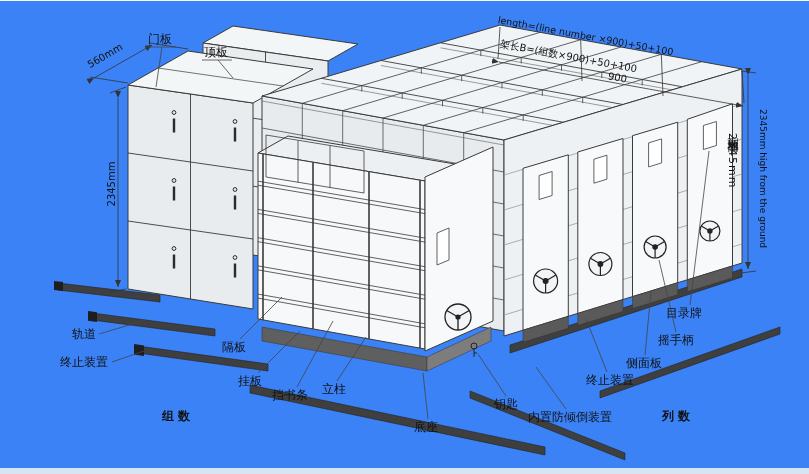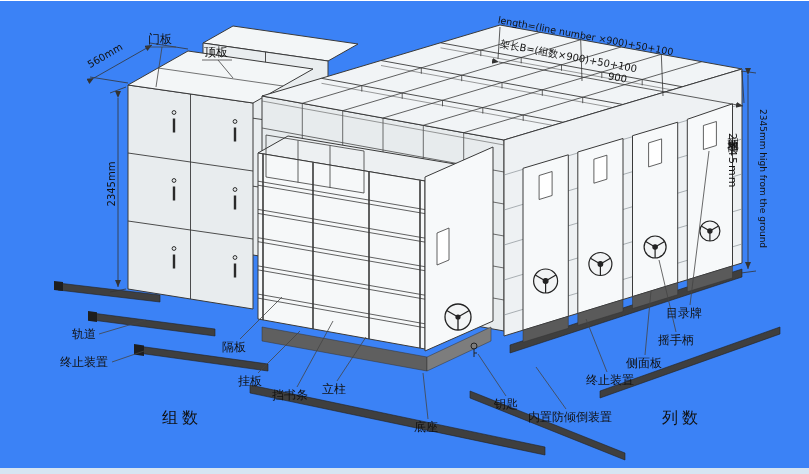--- a/index.html
+++ b/index.html
@@ -1,21 +1,21 @@
 <!DOCTYPE html>
 <html><head>
 <meta charset="utf-8">
 <style>
   *{margin:0;padding:0;box-sizing:border-box}
   html,body{width:809px;height:474px;background:#fff;overflow:hidden;
     font-family:"DejaVu Sans","Liberation Sans",sans-serif;color:#111}
   .stage{position:absolute;left:0;top:1px;width:809px;height:474px;background:#3b82f6}
   svg{position:absolute;left:0;top:0}
   .lbl{position:absolute;font-size:12px;line-height:1;white-space:nowrap;color:#111}
-  .lbl.bold{font-weight:normal;font-size:16px;letter-spacing:4px}
+  .lbl.bold{font-weight:bold;font-size:12px;letter-spacing:4px}
   .dim{position:absolute;font-size:10px;line-height:1;white-space:nowrap;color:#111}
   .vtext{position:absolute;writing-mode:vertical-rl;line-height:1;white-space:nowrap;color:#111}
   .strip{position:absolute;left:0;bottom:0;width:809px;height:7px}
 </style>
 </head>
 <body>
 
 <div class="stage">
 
 <svg width="809" height="474" viewBox="0 0 809 474">

